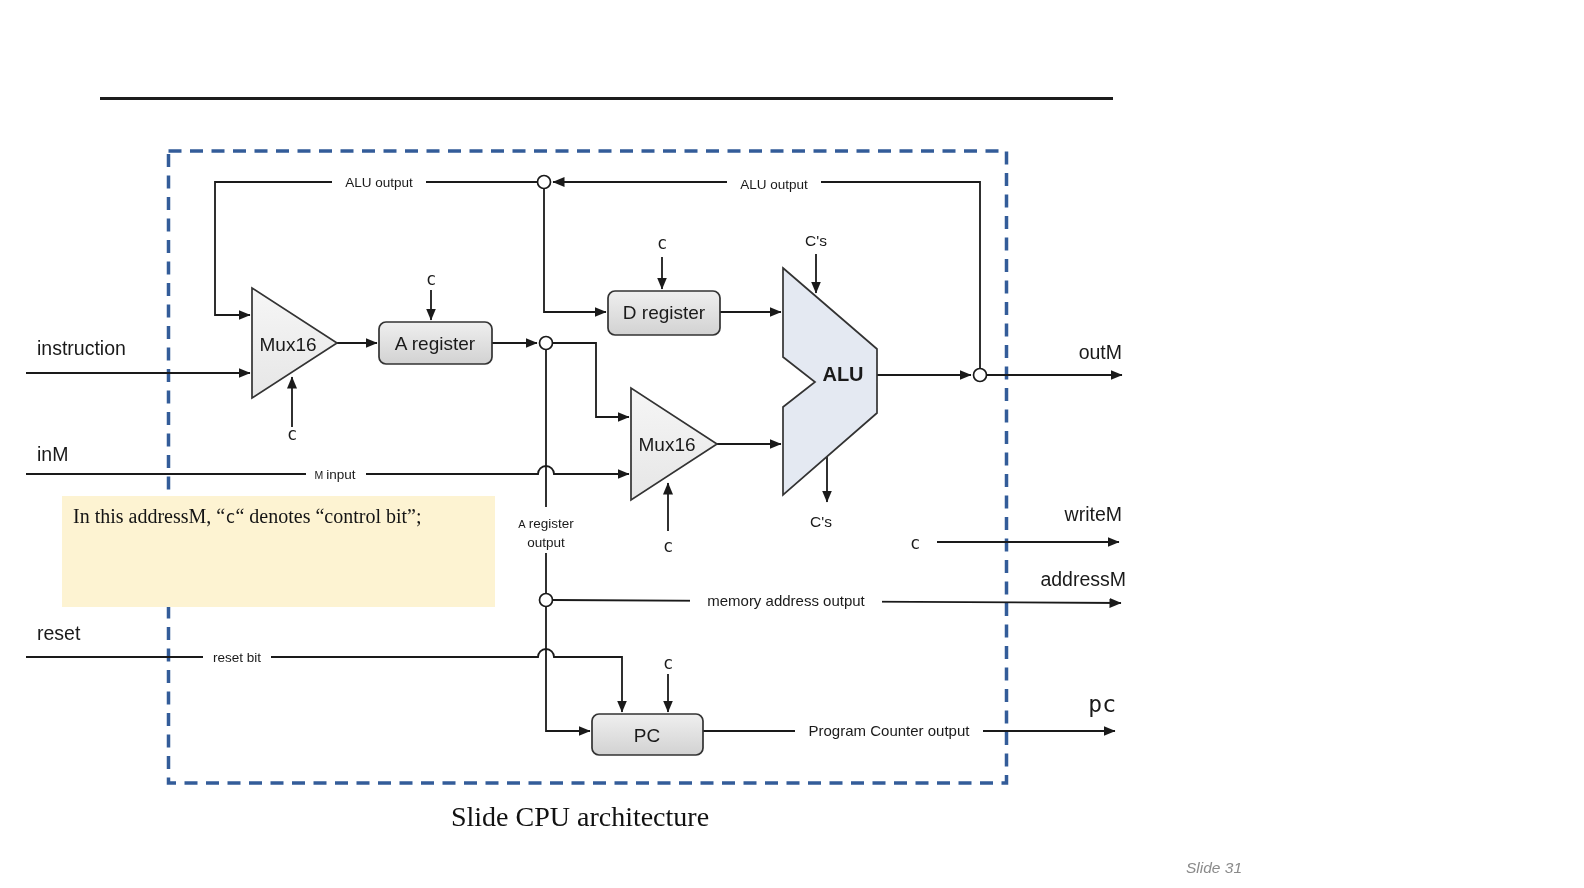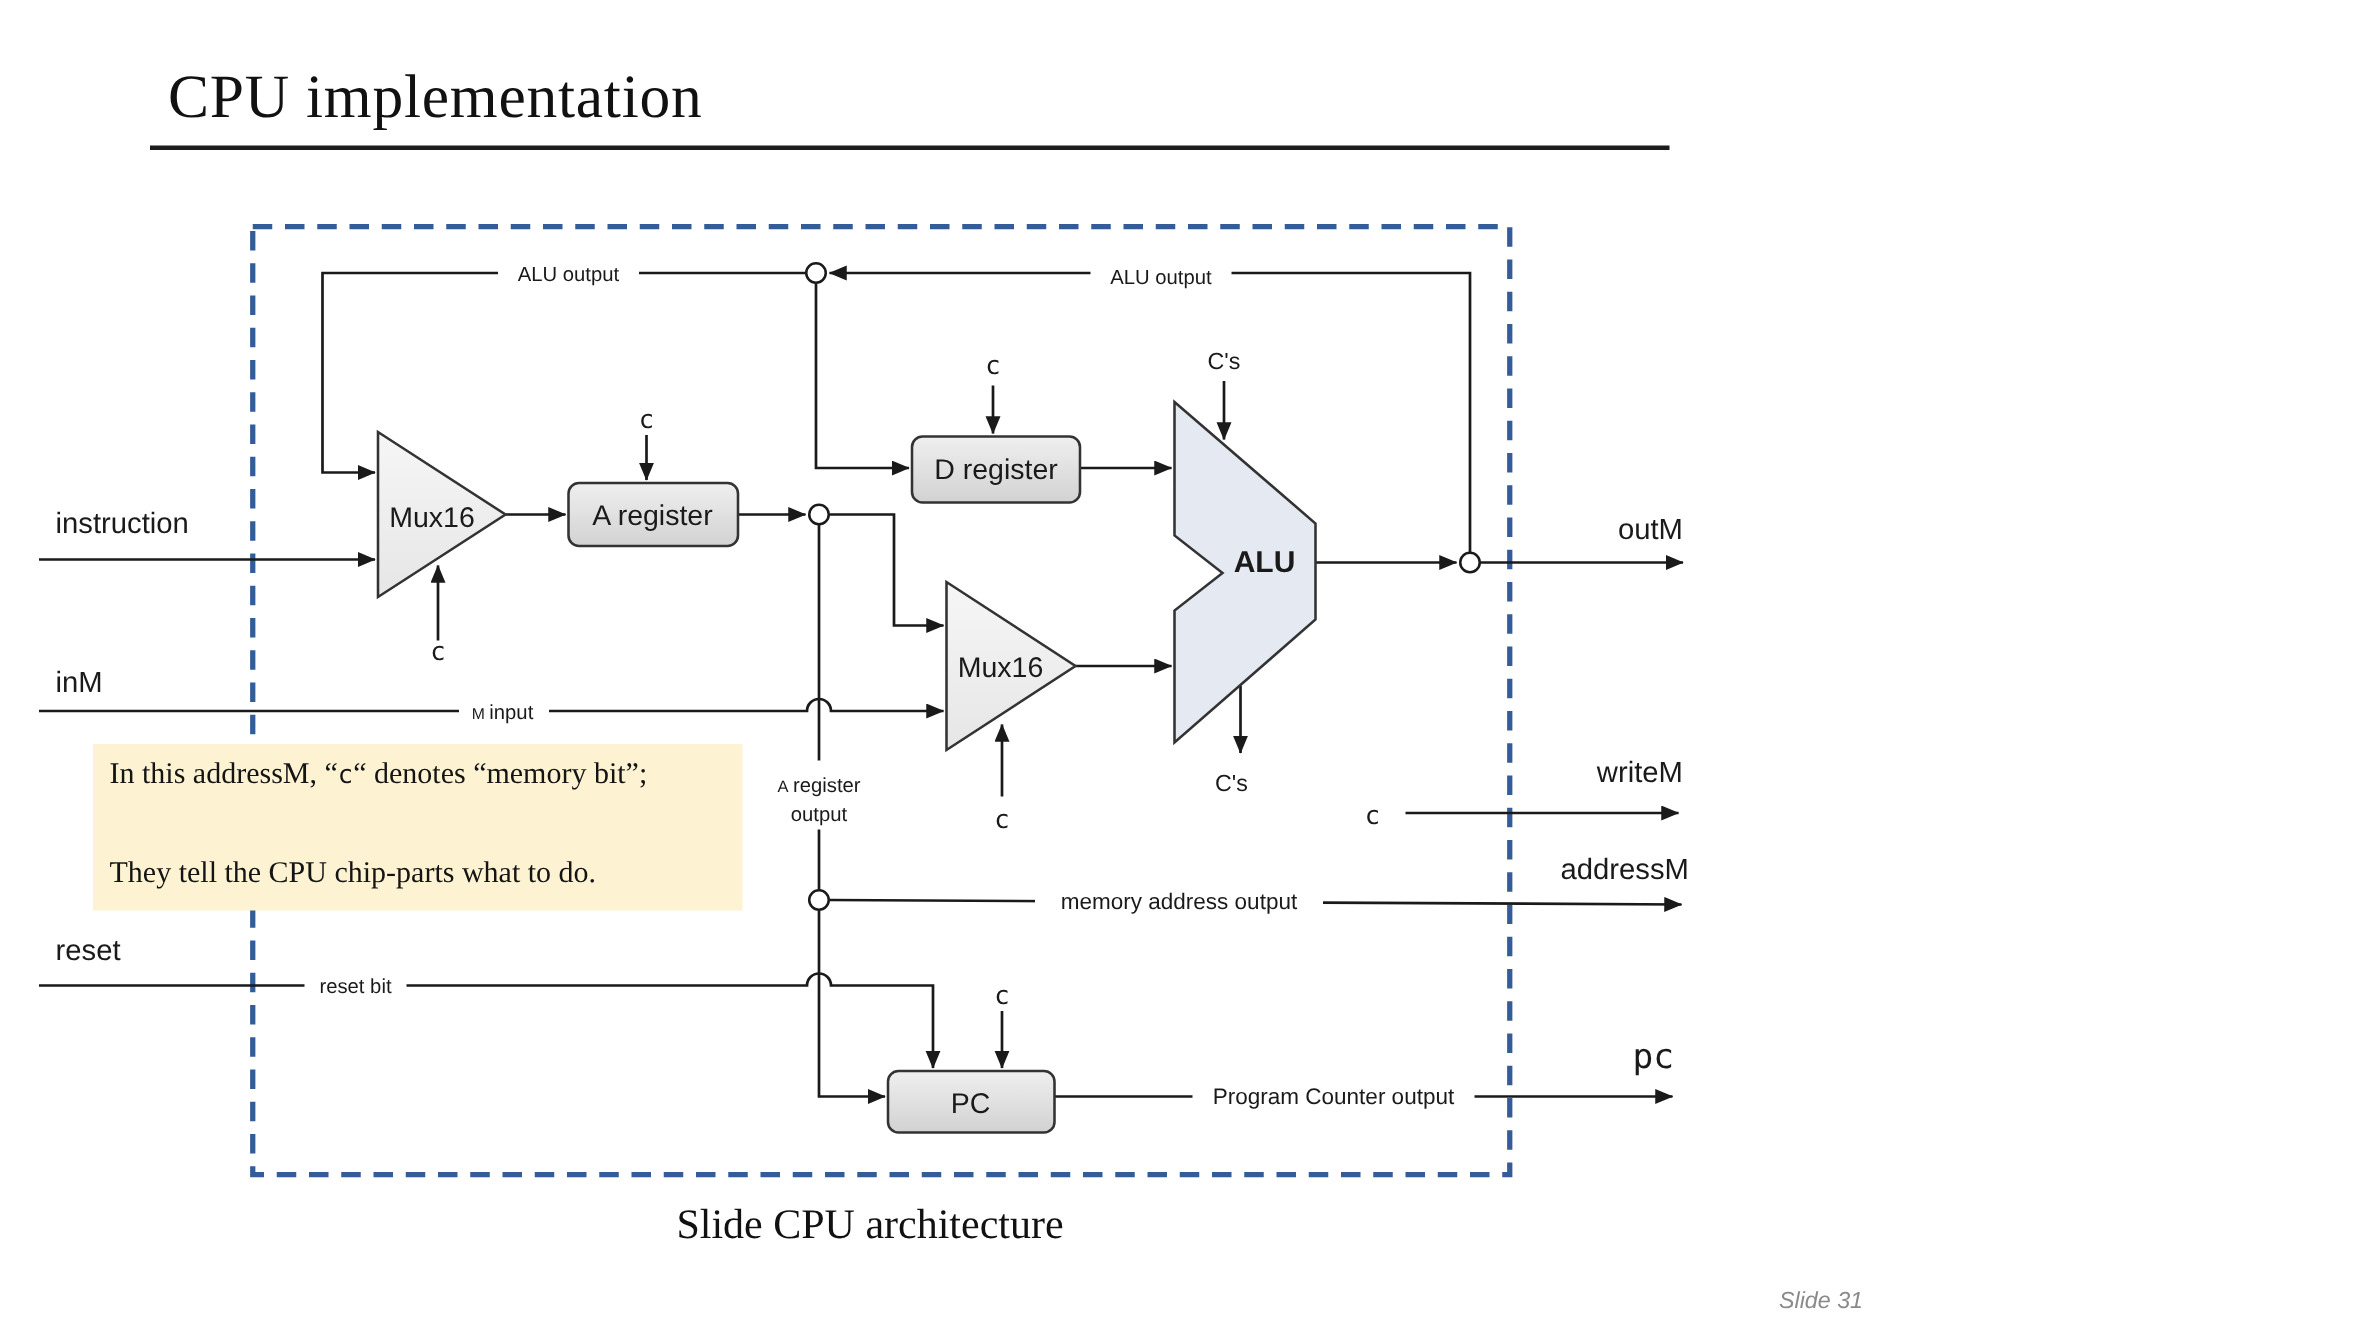--- a/index.html
+++ b/index.html
@@ -29,21 +29,20 @@
   .wire-label-lg{font-size:15px;}
   .c-label{font-family:"DejaVu Sans Mono",monospace;font-size:17px;}
   .cs-label{font-size:15.5px;}
   .pc-label{font-family:"DejaVu Sans Mono",monospace;font-size:23px;}
 </style>
 </head>
 <body>
 
 <div class="slide">
 
-  <h1 class="title">CPU implementation</h1>
   <div class="title-underline"></div>
 
   <svg class="diagram-svg" width="1584" height="888" viewBox="0 0 1584 888">
     <defs>
       <marker id="arr" markerUnits="userSpaceOnUse" markerWidth="13" markerHeight="11" refX="11.5" refY="5" orient="auto">
         <path d="M0,0 L12,5 L0,10 Z" fill="#1a1a1a"></path>
       </marker>
       <linearGradient id="boxGrad" x1="0" y1="0" x2="0" y2="1">
         <stop offset="0" stop-color="#efefef"></stop>
         <stop offset="1" stop-color="#d2d2d2"></stop>
@@ -139,21 +138,20 @@
     <text class="io-label" x="37" y="355">instruction</text>
     <text class="io-label" x="37" y="461">inM</text>
     <text class="io-label" x="37" y="640">reset</text>
     <text class="io-label" x="1122" y="359" text-anchor="end">outM</text>
     <text class="io-label" x="1122" y="521" text-anchor="end">writeM</text>
     <text class="io-label" x="1126" y="586" text-anchor="end">addressM</text>
     <text class="pc-label" x="1116" y="712" text-anchor="end">pc</text>
   </svg>
 
   <div class="note-box">
-    <div class="note-line l1"><span>In this addressM, “</span><span class="note-mono">c</span><span>“ denotes “memory bit”;</span></div>
-    <div class="note-line l3">They tell the CPU chip-parts what to do.</div>
+    <div class="note-line l1"><span>In this addressM, “</span><span class="note-mono">c</span><span>“ denotes “control bit”;</span></div>
   </div>
 
   <div class="caption">Slide CPU architecture</div>
 
   <div class="footer-right">Slide 31</div>
 
 </div>
 
 </body></html>

